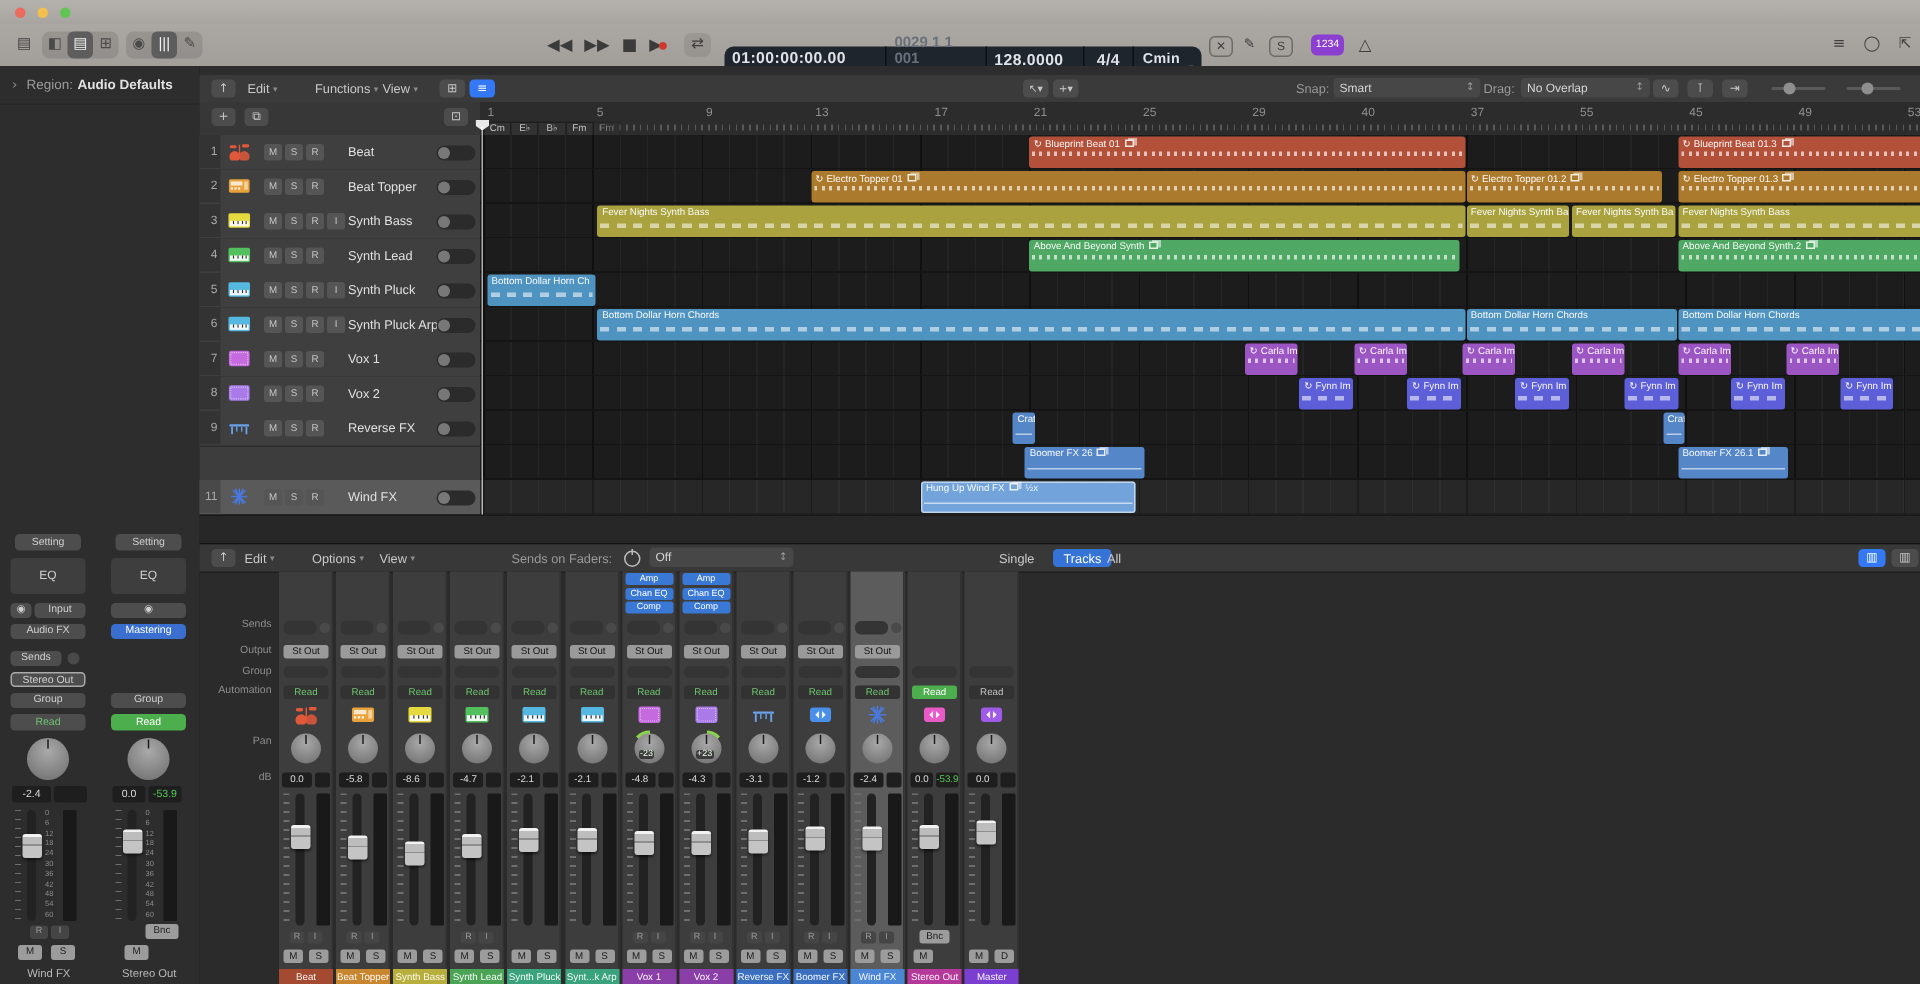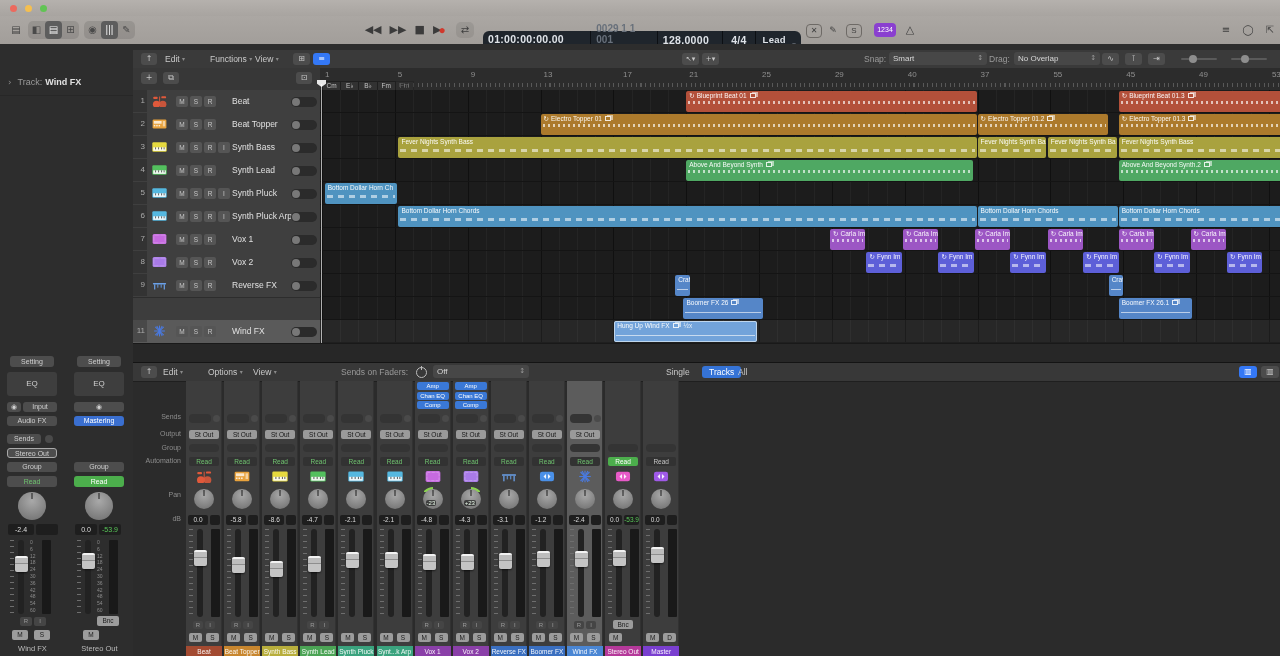--- a/index.html
+++ b/index.html
@@ -141,39 +141,39 @@
       </div>
       <div class="lcd-sec" style="width:62px">
         <div class="lcd-r1">128.0000</div>
         <div class="lcd-r2">Keep Tempo</div>
       </div>
       <div class="lcd-sec" style="width:26px;text-align:center;align-items:center">
         <div class="lcd-r1">4/4</div>
         <div class="lcd-r2">/16</div>
       </div>
       <div class="lcd-sec" style="width:30px;border-right:none;text-align:center;align-items:center">
-        <div class="lcd-r1" style="font-size:9.5px">Lead</div>
+        <div class="lcd-r1" style="font-size:9.5px">Cmin</div>
         <div class="lcd-r2">72</div>
       </div>
       <div class="lcd-sec dj" style="width:10px;border-right:none;color:#8a9098;font-size:7px;padding:0">▾</div>
     </div>
 
     <span class="tbtn" style="left:806px;width:14px;border:1px solid #6e6a66;height:12px;line-height:12px;top:8px;font-size:8px">✕</span>
     <span class="tbtn dj" style="left:826px;width:14px;height:12px;top:8px;line-height:12px;font-size:9px">✎</span>
     <span class="tbtn" style="left:846px;width:14px;border:1px solid #6e6a66;height:12px;line-height:12px;top:8px;font-size:8px">S</span>
     <span class="tbtn" style="left:874px;width:22px;height:14px;top:7px;line-height:14px;background:#8a3fd0;color:#fff;font-size:7px;border-radius:4px">1234</span>
     <span class="tbtn dj" style="left:902px;width:16px;font-size:11px">△</span>
     <span class="tbtn dj" style="left:1218px;width:16px">≡</span>
     <span class="tbtn dj" style="left:1240px;width:16px">◯</span>
     <span class="tbtn dj" style="left:1262px;width:16px">⇱</span>
   </div>
 
   <div id="inspector">
-    <div class="insp-row" style="top:26px">
-      <span class="chev dj">›</span><span class="lab">Track:</span><span class="val">Wind FX</span>
+    <div class="insp-row" style="top:0">
+      <span class="chev dj">›</span><span class="lab">Region:</span><span class="val">Audio Defaults</span>
     </div>
     <div id="strips" class="abs" style="left:0;top:308px;width:133px;height:304px">
         <div class="strip" style="left: 4px;">
           <div class="sbtn" style="left: 6px; top: 4px; width: 44px; height: 11px; line-height: 11px;">Setting</div>
           <div class="sbtn" style="left: 3px; top: 20px; width: 50px; height: 24px; line-height: 24px; font-size: 8px; background: rgb(62, 62, 62);">EQ</div>
           <div class="sbtn" style="left: 3px; top: 50px; width: 14px; height: 10px; line-height: 10px;">◉</div>
           <div class="sbtn" style="left: 19px; top: 50px; width: 34px; height: 10px; line-height: 10px;">Input</div>
           <div class="sbtn" style="left: 3px; top: 64px; width: 50px; height: 10px; line-height: 10px;">Audio FX</div>
           <div class="sbtn" style="left: 3px; top: 82px; width: 34px; height: 10px; line-height: 10px;">Sends</div>
           <div style="position: absolute; left: 41px; top: 83px; width: 8px; height: 8px; border-radius: 50%; background: rgb(74, 74, 74);"></div>

